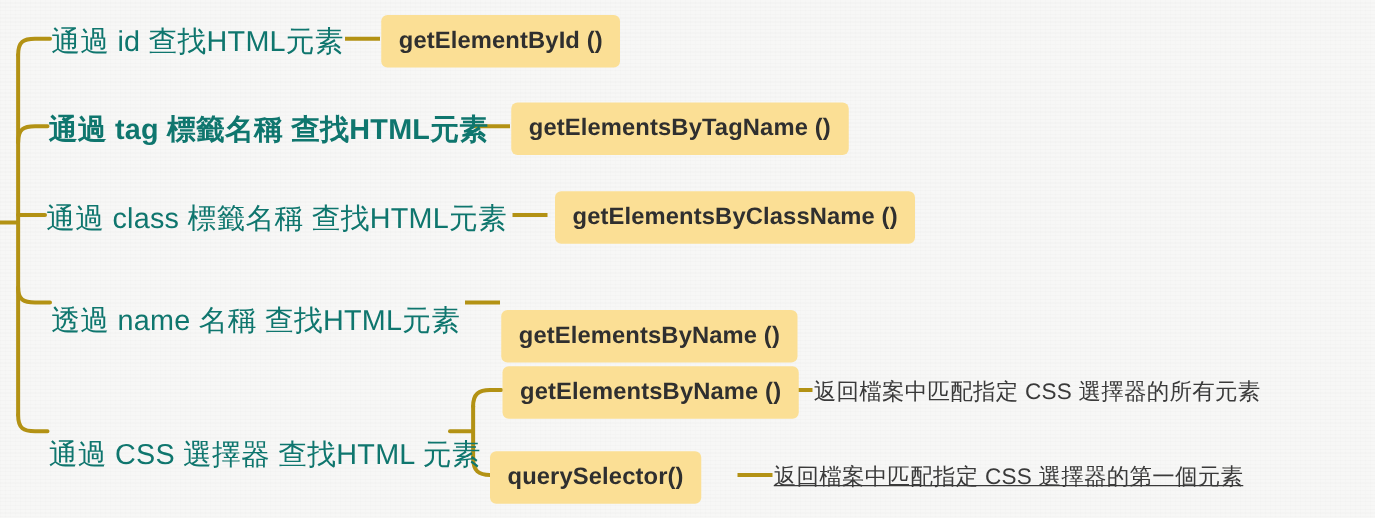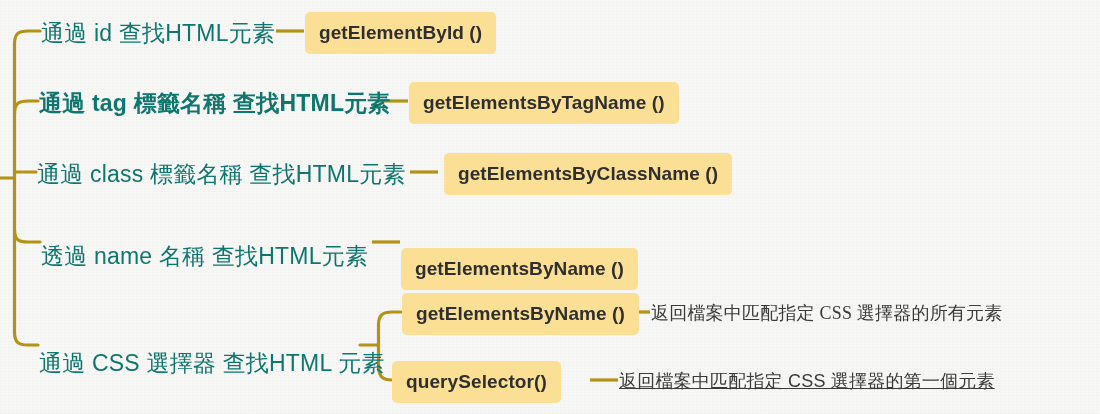--- a/index.html
+++ b/index.html
@@ -94,16 +94,16 @@
 
 <div class="node leaf-label" style="left:37px;top:163px;">通過 class 標籤名稱 查找HTML元素</div>
 <div class="node pill" style="left:444px;top:153px;">getElementsByClassName ()</div>
 
 <div class="node leaf-label" style="left:41px;top:245px;">透過 name 名稱 查找HTML元素</div>
 <div class="node pill" style="left:401px;top:223px;margin-top:25px;">getElementsByName ()</div>
 
 <div class="node leaf-label" style="left:39px;top:352px;">通過 CSS 選擇器 查找HTML 元素</div>
 
 <div class="node pill" style="left:402px;top:293px;">getElementsByName ()</div>
-<div class="node desc" style="left:651px;top:304px;font-family:Liberation Serif, serif;">返回檔案中匹配指定 CSS 選擇器的所有元素</div>
+<div class="node desc" style="left:651px;top:304px;">返回檔案中匹配指定 CSS 選擇器的所有元素</div>
 
 <div class="node pill" style="left:392px;top:361px;">querySelector()</div>
 <div class="node desc" style="left:619px;top:372px;text-decoration:underline;">返回檔案中匹配指定 CSS 選擇器的第一個元素</div>
 
 </body></html>

